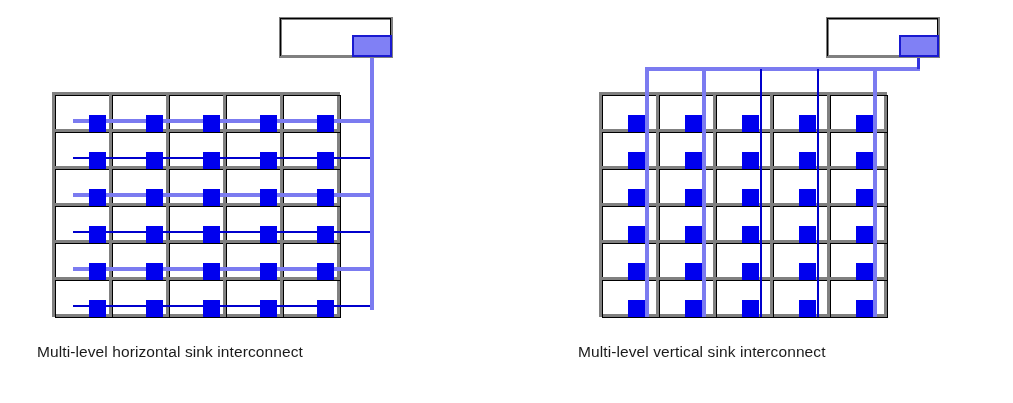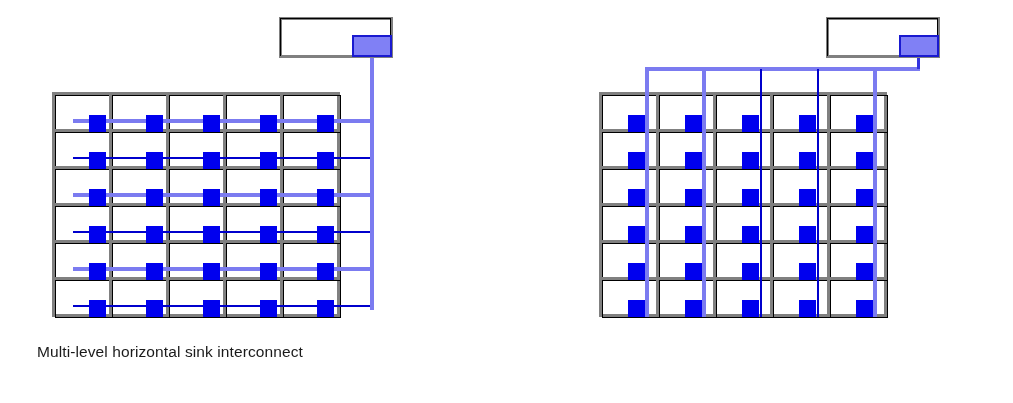--- a/index.html
+++ b/index.html
@@ -258,14 +258,15 @@
     <g>
       <rect x="827" y="18" width="111" height="38" fill="#ffffff" stroke="#808080" stroke-width="3"></rect>
       <path d="M827.5 55.5 L827.5 18.5 L937.5 18.5 L937.5 55.5" fill="none" stroke="#000000" stroke-width="1.6"></path>
       <rect x="900" y="36" width="38" height="20" fill="#8080f5" stroke="#1a1ad0" stroke-width="1.8"></rect>
     </g>
   </g>
 </svg>
 
 <div class="caption" id="cap-left">Multi-level horizontal sink interconnect</div>
 
+<div class="caption" id="cap-right">Multi-level vertical sink interconnect</div>
 
 </div>
 
 </body></html>

